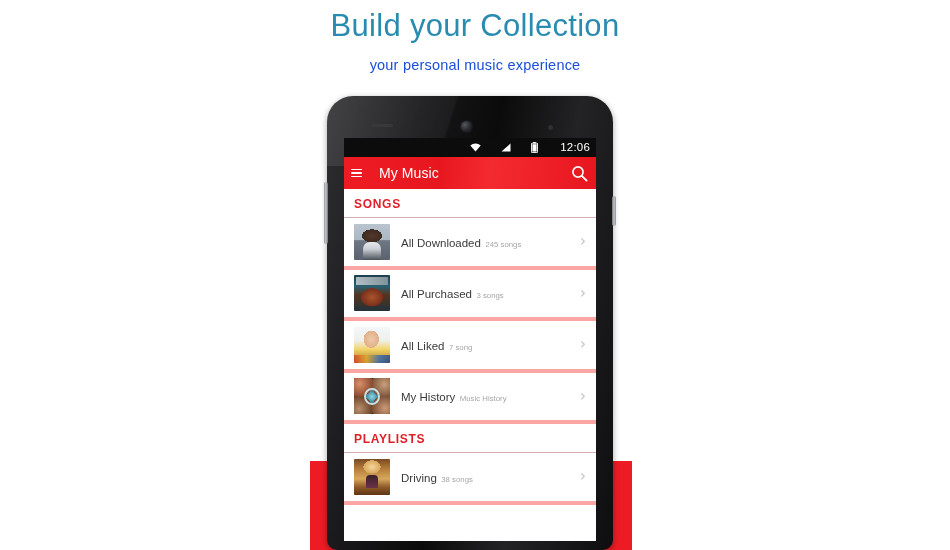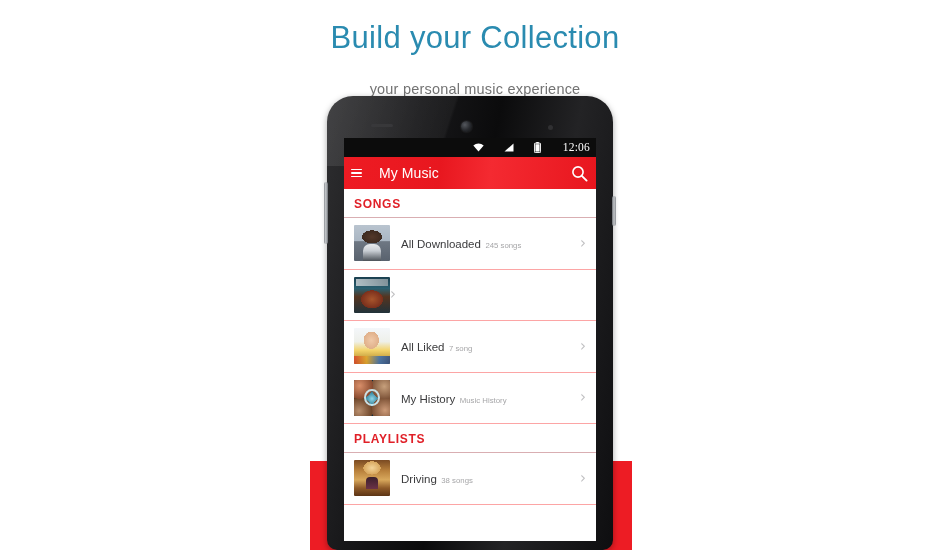--- a/index.html
+++ b/index.html
@@ -16,34 +16,34 @@
   }
 
   
   #promo {
     position: absolute;
     top: 0; left: 0;
     width: 950px;
     text-align: center;
   }
   #promo-title {
-    margin: 16px;
+    margin: 4px;
     padding-top: 4px;
     font-size: 31px;
     font-weight: 400;
     letter-spacing: 0.3px;
     color: #2a8bb0;
     font-family: "Liberation Sans", sans-serif;
   }
   #promo-subtitle {
-    margin: 16px;
+    margin: 4px;
     padding-top: 9px;
     font-size: 14.5px;
     font-weight: 400;
-    color: #737373;
+    color: #1d4ed8;
     letter-spacing: 0.2px;
   }
 
   
   #red-band {
     position: absolute;
     left: 310px;
     top: 461px;
     width: 322px;
     height: 89px;
@@ -127,21 +127,20 @@
 
   
   #status-bar {
     height: 19px;
     background: #0c0c0c;
     display: flex;
     align-items: center;
     justify-content: flex-end;
     padding-right: 6px;
     gap: 20px;
-    font-family: Liberation Serif, serif;
   }
   .status-icon { display: block; }
   #status-time {
     color: #ffffff;
     font-size: 11.5px;
     letter-spacing: 0.2px;
     line-height: 1;
     padding-left: 2px;
   }
 
@@ -188,21 +187,21 @@
     letter-spacing: 0.7px;
     padding: 8px 0 6px 10px;
     border-bottom: 1px solid #d9aeb2;
     background: #ffffff;
   }
   .list-item {
     display: flex;
     align-items: center;
     height: 51.5px;
     padding: 0 8px 0 10px;
-    border-bottom: 1px solid #fca5a5;
+    border-bottom: 4px solid #fca5a5;
     background: #ffffff;
     box-sizing: border-box;
   }
   .thumb {
     width: 36px;
     height: 36px;
     flex: 0 0 auto;
     border-radius: 1px;
     overflow: hidden;
     position: relative;
@@ -368,20 +367,24 @@
         <span class="thumb art-man"></span>
         <span class="item-text">
           <span class="item-title">All Downloaded</span>
           <span class="item-sub">245 songs</span>
         </span>
         <span class="chevron">›</span>
       </div>
 
       <div class="list-item">
         <span class="thumb art-dark-cover"></span>
+        <span class="item-text">
+          <span class="item-title">All Purchased</span>
+          <span class="item-sub">3 songs</span>
+        </span>
         <span class="chevron">›</span>
       </div>
 
       <div class="list-item">
         <span class="thumb art-bright"></span>
         <span class="item-text">
           <span class="item-title">All Liked</span>
           <span class="item-sub">7 song</span>
         </span>
         <span class="chevron">›</span>

